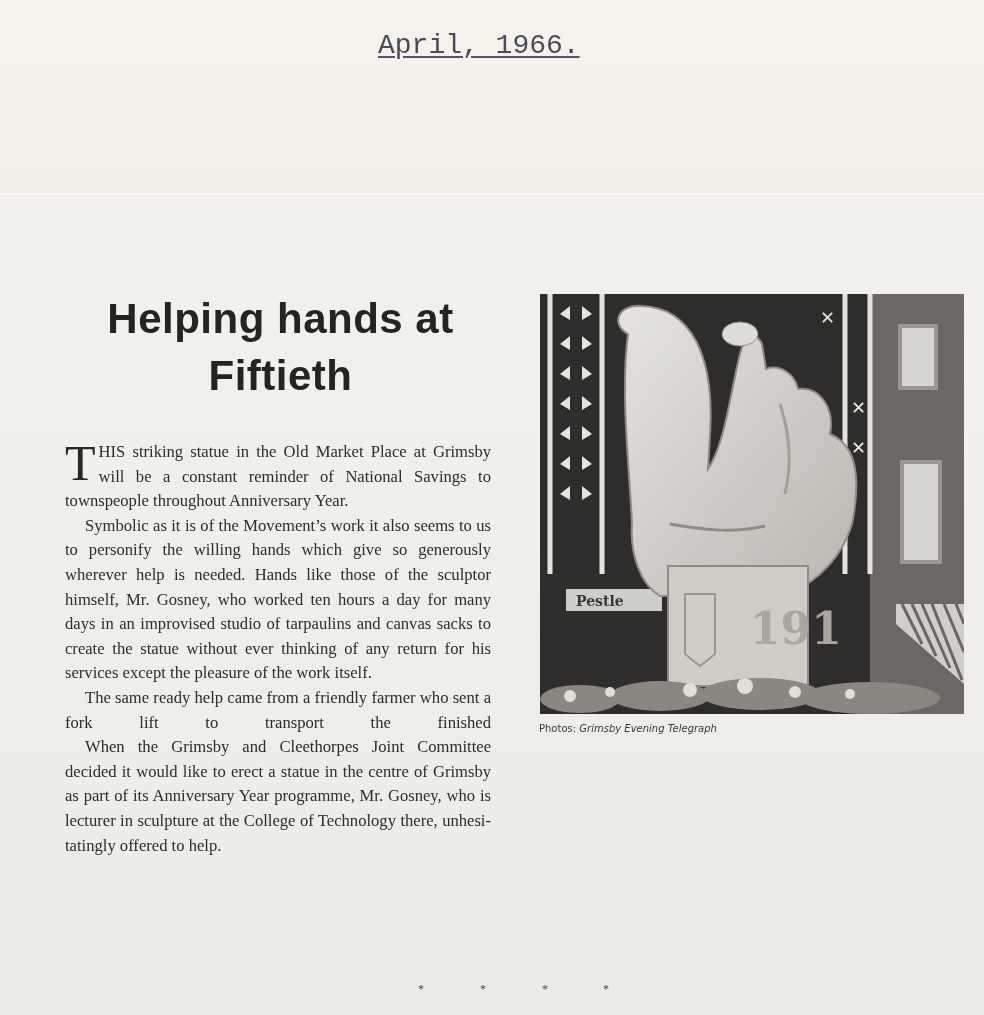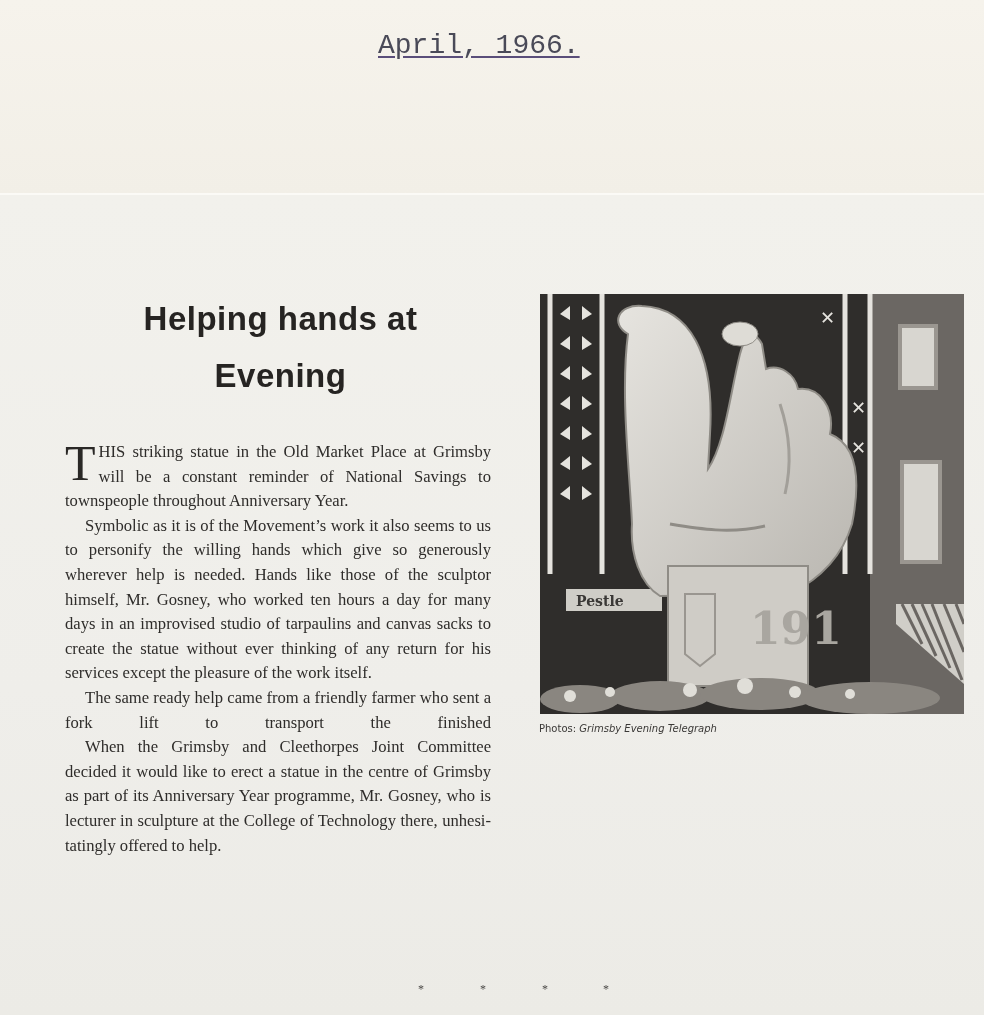--- a/index.html
+++ b/index.html
@@ -23,21 +23,21 @@
   }
   .date {
     position:absolute; left:378px; top:30px;
     font-family:"Liberation Mono", monospace; font-size:28px;
     color:#4a4a58; letter-spacing:0px;
   }
   .date .u { text-decoration:underline; text-decoration-color:#5a4e7a; text-underline-offset:3px; }
   .headline {
     position:absolute; left:58px; top:290px; width:445px;
     font-family:"Liberation Sans", sans-serif; font-weight:bold;
-    font-size:33px; line-height:57px; text-align:center; color:#262422;
+    font-size:42px; line-height:57px; text-align:center; color:#262422;
     letter-spacing:0.5px;
   }
   .col {
     position:absolute; font-size:16.6px; line-height:24.6px;
     text-align:justify; color:#2e2c2a;
   }
   .col p { margin:0; text-indent:20px; }
   .col p.first { text-indent:0; }
   .dropcap {
     float:left; font-size:50px; line-height:40px; margin:3px 3px 0 0;
@@ -61,21 +61,21 @@
 <body>
 
 <div class="paper-top"></div>
 <div class="fold"></div>
 <div class="clipping"></div>
 
 <div class="date"><span class="u">April, 1966.</span></div>
 
 <div class="headline">
   <div>Helping hands at</div>
-  <div>Evening</div>
+  <div>Fiftieth</div>
 </div>
 
 <div class="col col-left">
   <p class="first"><span class="dropcap">T</span><span>HIS striking statue in the Old Market Place at Grimsby will be a constant reminder of National Savings to townspeople throughout Anniversary Year.</span></p>
   <p>Symbolic as it is of the Movement’s work it also seems to us to personify the willing hands which give so generously wherever help is needed. Hands like those of the sculptor himself, Mr. Gosney, who worked ten hours a day for many days in an im­provised studio of tarpaulins and canvas sacks to create the statue without ever thinking of any return for his services except the pleasure of the work itself.</p>
   <p style="text-align-last:justify;">The same ready help came from a friendly farmer who sent a fork lift to transport the finished</p>
   <p>When the Grimsby and Cleethorpes Joint Com­mittee decided it would like to erect a statue in the centre of Grimsby as part of its Anniversary Year programme, Mr. Gosney, who is lecturer in sculp­ture at the College of Technology there, unhesi­tatingly offered to help.</p>
 </div>
 
 <div class="photo">

